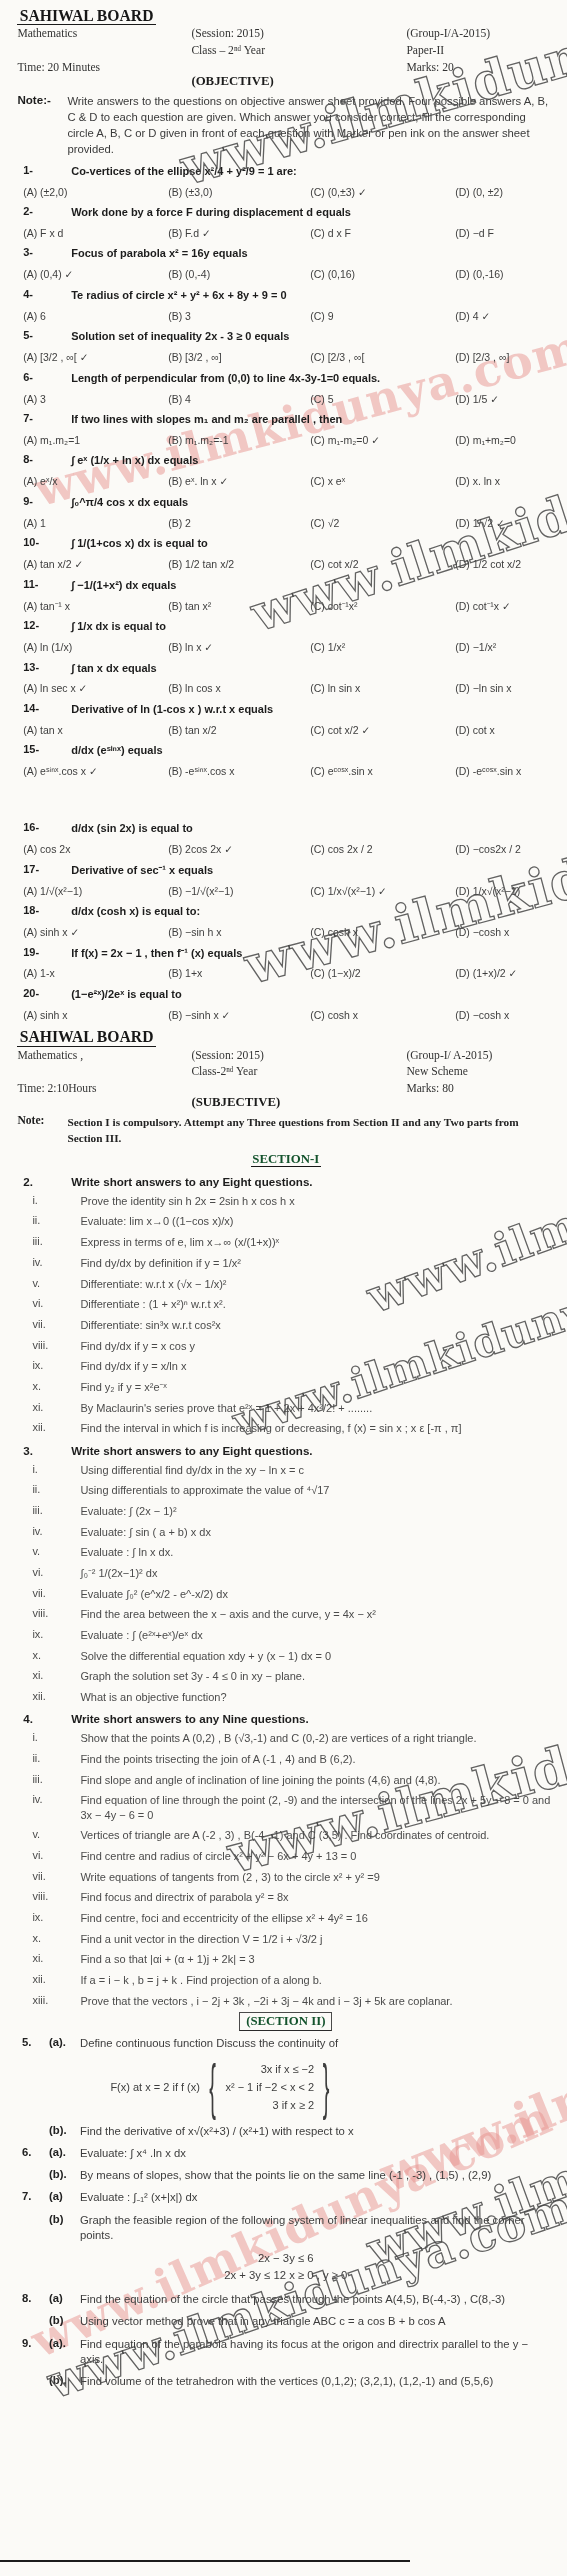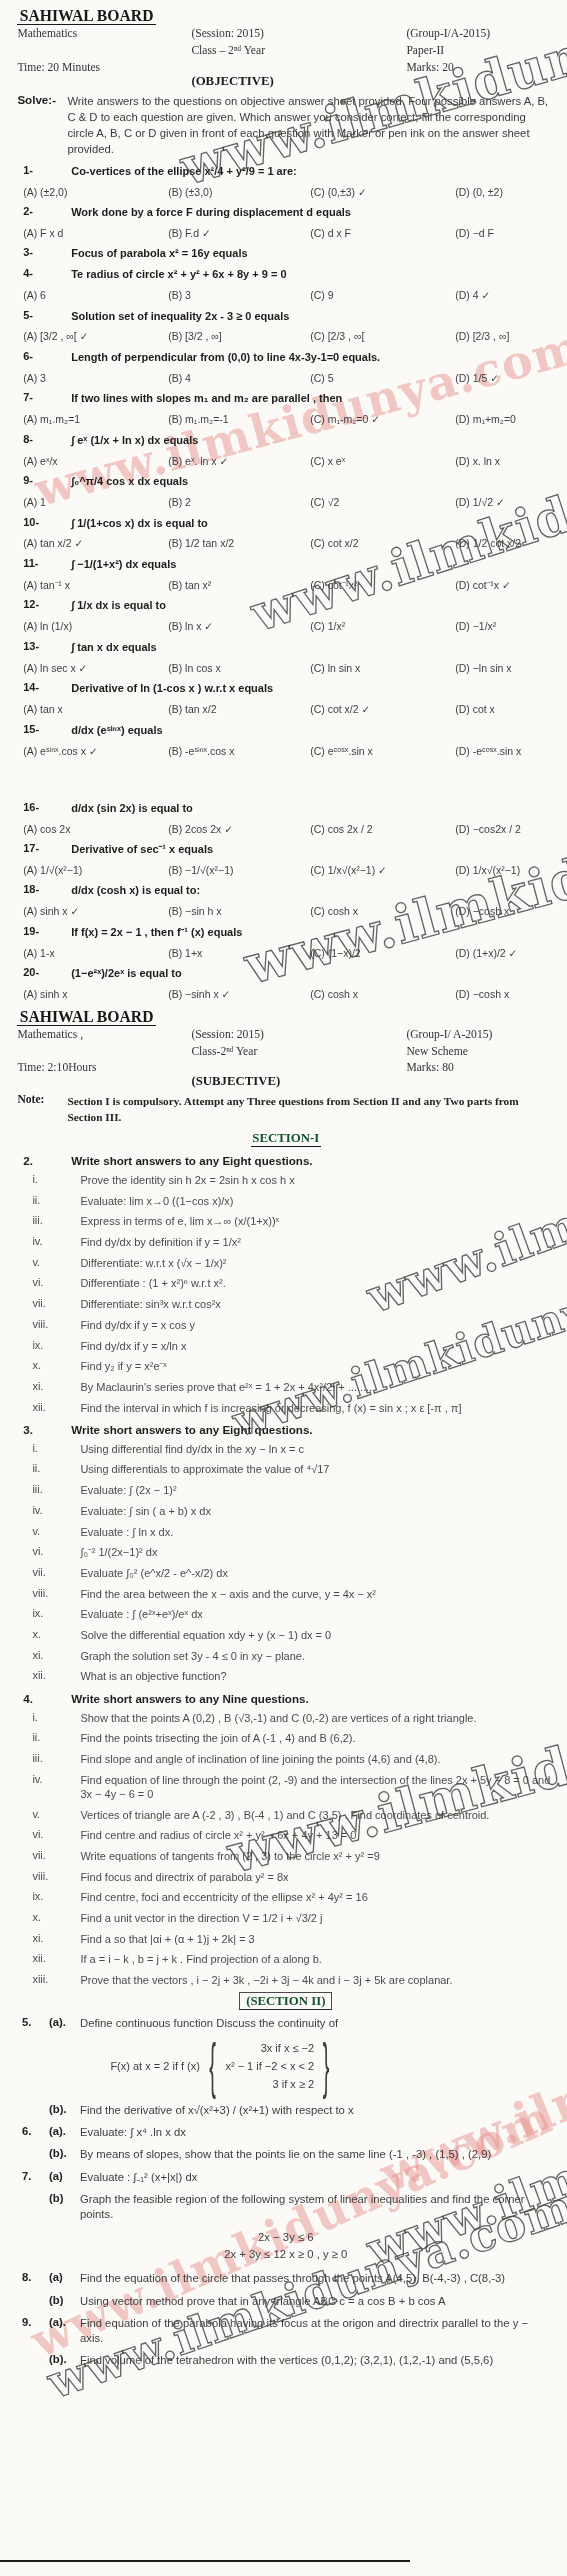--- a/index.html
+++ b/index.html
@@ -107,21 +107,21 @@
       <div class="c">(Session: 2015)</div>
       <div class="r">(Group-I/A-2015)</div>
       <div></div>
       <div class="c">Class – 2ⁿᵈ  Year</div>
       <div class="r">Paper-II</div>
       <div>Time: 20 Minutes</div>
       <div class="c obj-mode">(OBJECTIVE)</div>
       <div class="r">Marks: 20</div>
     </div>
     <div class="note-row">
-      <span class="note-label">Solve:-</span>
+      <span class="note-label">Note:-</span>
       <span class="note-text">Write answers to the questions on objective answer sheet provided. Four possible answers A, B, C &amp; D to each question are given. Which answer you consider correct, fill the corresponding circle A, B, C or D given in front of each question with Marker or pen ink on the answer sheet provided.</span>
     </div>
 
     <div id="mcq-list">
         <div class="mcq">
           <div class="mcq-q">
             <span class="qnum">1-</span>
             <span class="qtext">Co-vertices of the ellipse x²/4 + y²/9 = 1 are:</span>
           </div>
           <div class="opts">
@@ -140,20 +140,26 @@
             <div class="opt">(A) F x d</div>
             <div class="opt">(B) F.d ✓</div>
             <div class="opt">(C) d x F</div>
             <div class="opt">(D) −d F</div>
           </div>
         </div>
         <div class="mcq">
           <div class="mcq-q">
             <span class="qnum">3-</span>
             <span class="qtext">Focus of parabola x² = 16y equals</span>
+          </div>
+          <div class="opts">
+            <div class="opt">(A) (0,4) ✓</div>
+            <div class="opt">(B) (0,-4)</div>
+            <div class="opt">(C) (0,16)</div>
+            <div class="opt">(D) (0,-16)</div>
           </div>
         </div>
         <div class="mcq">
           <div class="mcq-q">
             <span class="qnum">4-</span>
             <span class="qtext">Te radius of circle x² + y² + 6x + 8y + 9 = 0</span>
           </div>
           <div class="opts">
             <div class="opt">(A) 6</div>
             <div class="opt">(B) 3</div>

